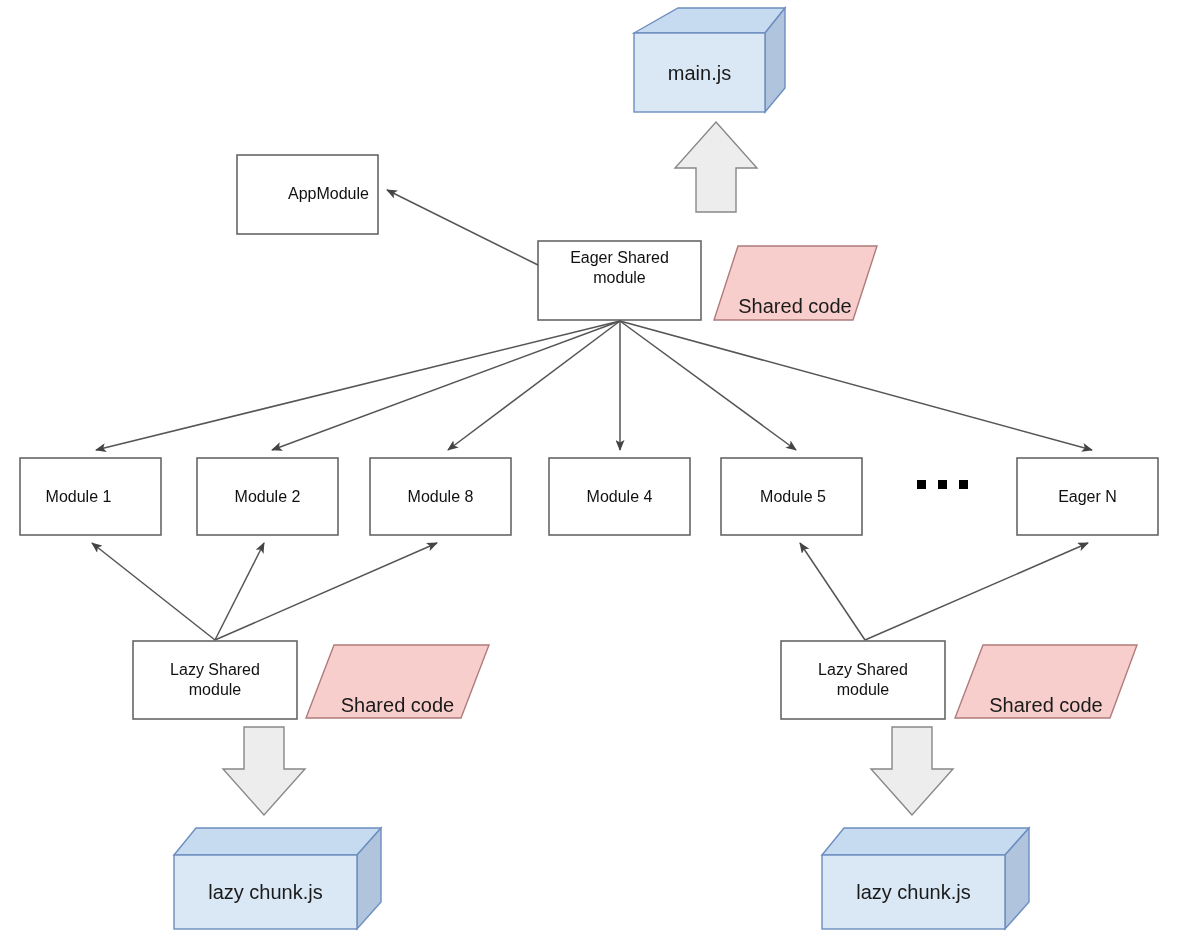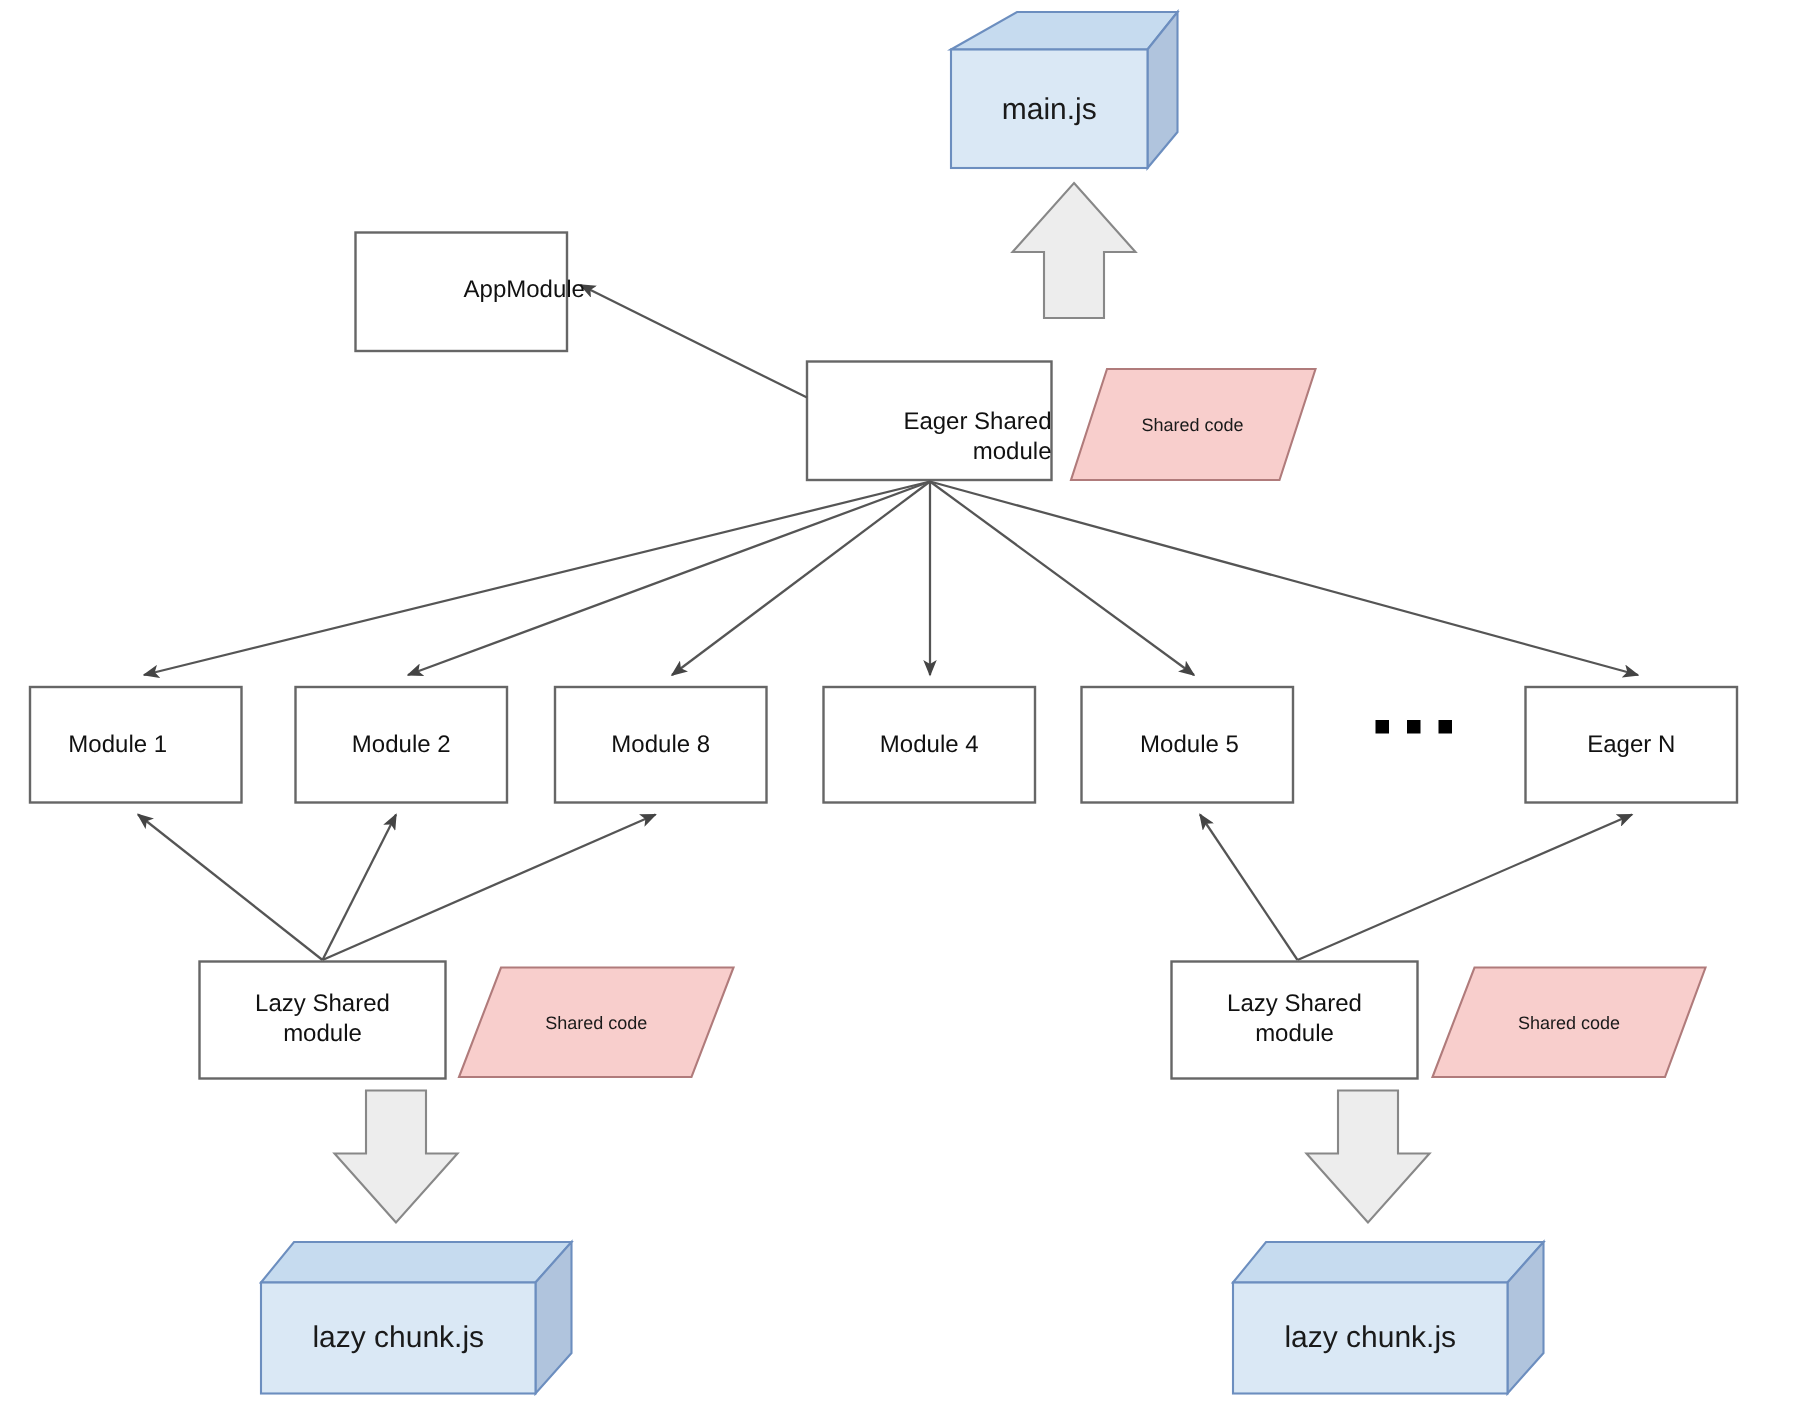--- a/index.html
+++ b/index.html
@@ -71,22 +71,23 @@
     pointer-events: none;
     font-family: "Liberation Sans", sans-serif;
   }
   .lbl-cube {
     font-size: 20px;
     line-height: 24px;
     color: #1a1a1a;
     text-align: center;
   }
   .lbl-shared {
-    font-size: 12px;
+    font-size: 20px;
     color: #1a1a1a;
+    margin-top: 23px;
   }
 </style>
 </head>
 <body>
 
 <div id="canvas">
 
   <svg id="diagram-svg" viewBox="0 0 1200 939">
     <defs>
       <marker id="arrowhead" markerWidth="11" markerHeight="9" refX="10" refY="4.5" orient="auto" markerUnits="userSpaceOnUse">
@@ -154,23 +155,23 @@
 
     <g>
       <polygon class="cube-top" points="822,855 844,828 1029,828 1005,855" fill="#c6dbef"></polygon>
       <polygon class="cube-side" points="1005,855 1029,828 1029,902 1005,929" fill="#b0c4dd"></polygon>
       <rect class="cube-front" x="822" y="855" width="183" height="74" fill="#dae8f5"></rect>
     </g>
   </svg>
 
   <div class="lbl lbl-cube" style="left:634px; top:61px; width:131px;">main.js</div>
 
-  <div class="lbl" style="left:247px; top:184px; width:141px;padding-left:32px;">AppModule</div>
+  <div class="lbl" style="left:226px; top:184px; width:141px;padding-left:32px;">AppModule</div>
 
-  <div class="lbl" style="left:538px; top:272px; width:163px;text-align:right;">Eager Shared
+  <div class="lbl" style="left:538px; top:248px; width:163px;">Eager Shared
 module</div>
 
   <div class="lbl lbl-shared" style="left:715px; top:273px; width:160px;">Shared code</div>
 
   <div class="lbl" style="left:20px; top:487px; width:117px;">Module 1</div>
   <div class="lbl" style="left:197px; top:487px; width:141px;">Module 2</div>
   <div class="lbl" style="left:370px; top:487px; width:141px;">Module 8</div>
   <div class="lbl" style="left:549px; top:487px; width:141px;">Module 4</div>
   <div class="lbl" style="left:721px; top:487px; width:144px;">Module 5</div>
   <div class="lbl" style="left:1017px; top:487px; width:141px;">Eager N</div>

